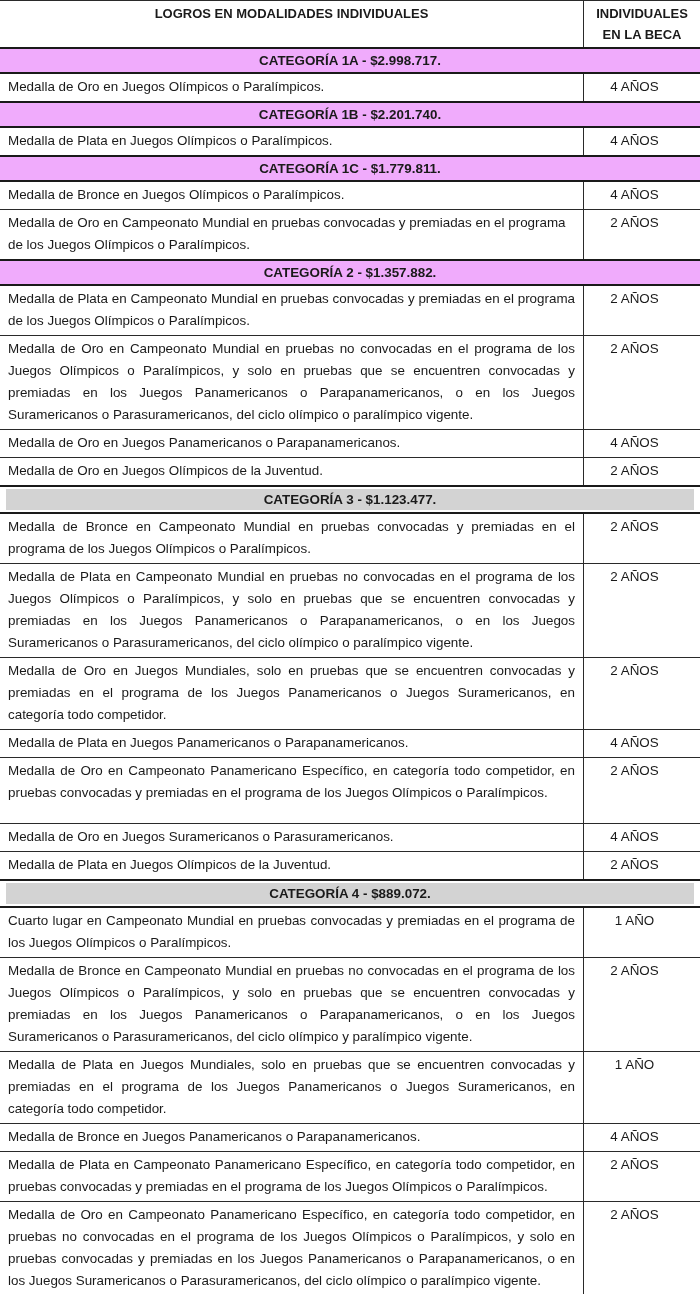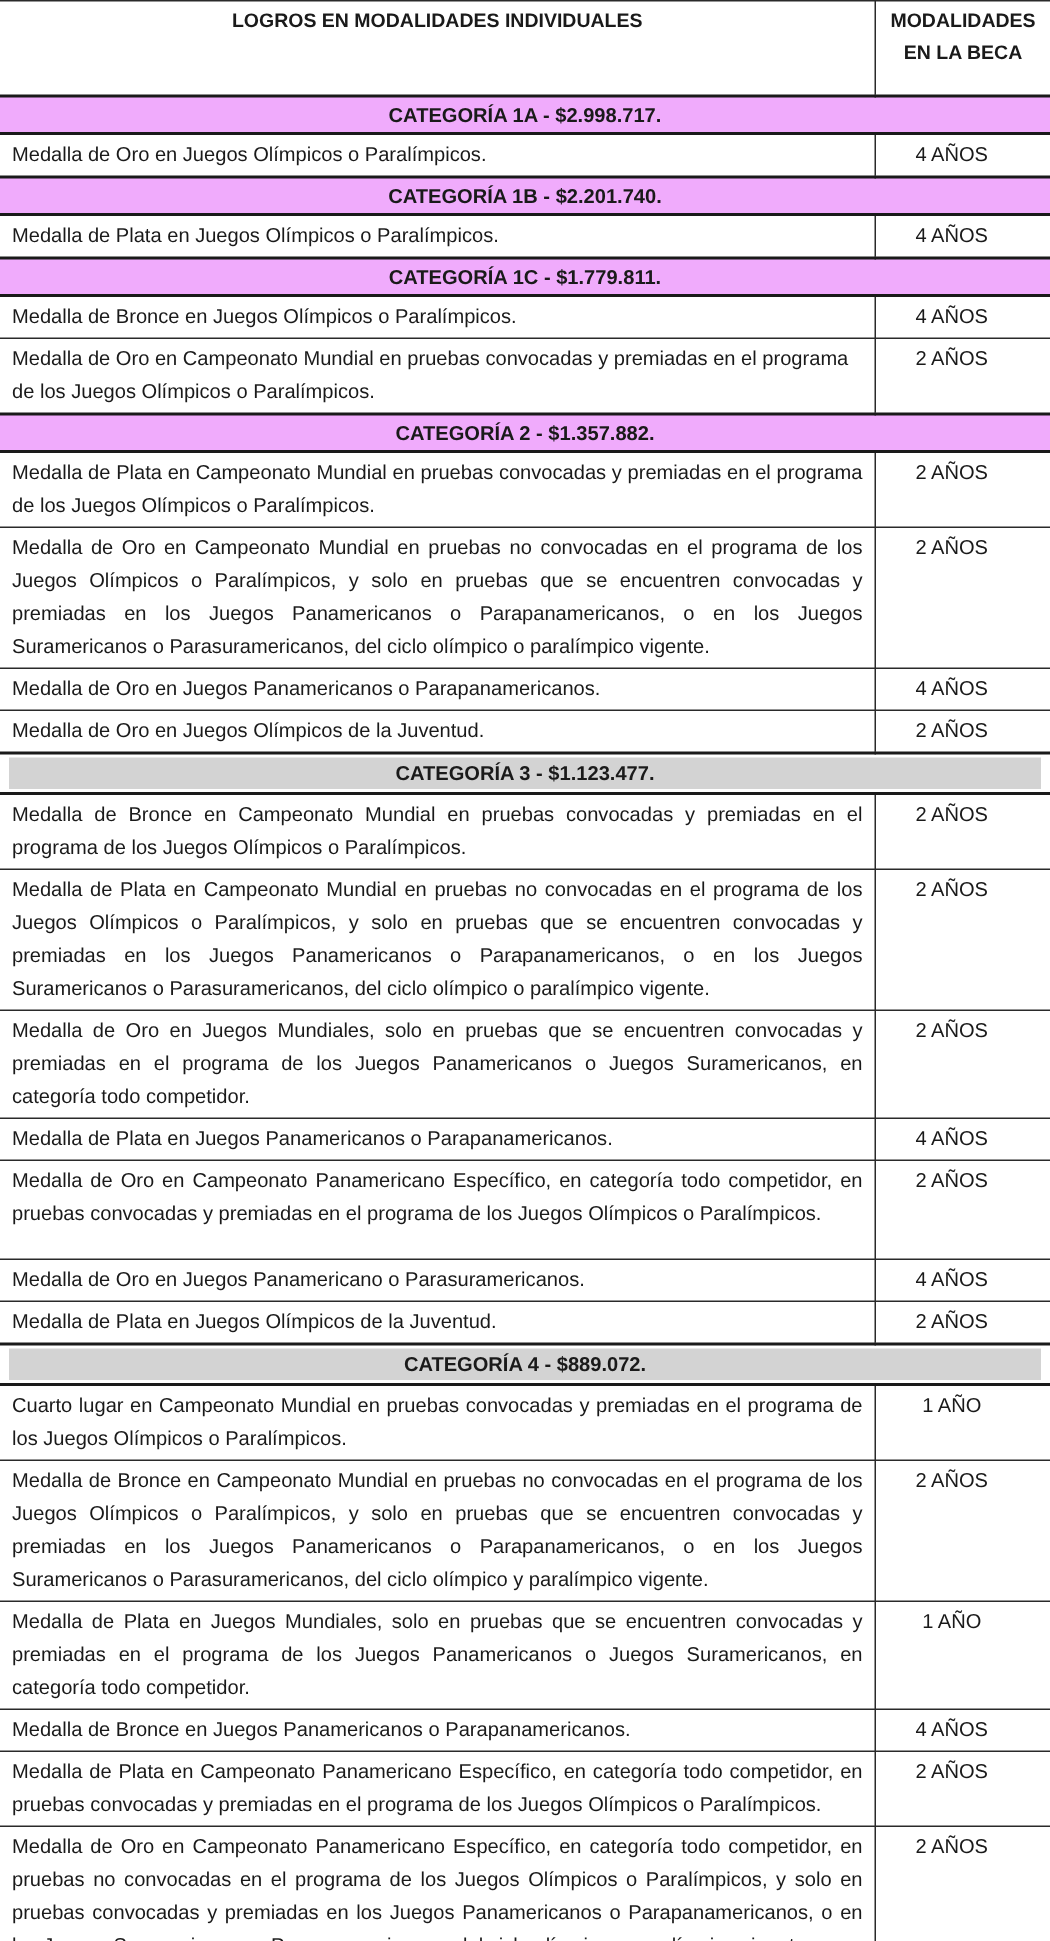--- a/index.html
+++ b/index.html
@@ -1,40 +1,40 @@
 <!DOCTYPE html>
 <html><head>
 <meta charset="utf-8">
 <style>
   html, body { margin: 0; padding: 0; background: #ffffff; }
   body { width: 700px; height: 1294px; overflow: hidden; font-family: "Liberation Sans", sans-serif; color: #1a1a1a; }
   table { border-collapse: collapse; width: 701px; table-layout: fixed; margin-left: -1px; }
   col.c1 { width: 584px; }
   col.c2 { width: 117px; }
   td, th { border: 1px solid #2a2a2a; padding: 2px 8px 3px 8px; font-size: 13.4px; line-height: 22px; vertical-align: top; }
-  th { font-weight: bold; text-align: center; font-size: 13px; line-height: 21px; padding-top: 2px; padding-bottom: 18px; }
+  th { font-weight: bold; text-align: center; font-size: 13px; line-height: 21px; padding-top: 2px; padding-bottom: 2px; }
   td.desc { text-align: justify; }
   td.years { text-align: center; padding-left: 2px; padding-right: 17px; }
   tr.cat td { background: #f0abfc; font-weight: bold; text-align: center; border-top: 2px solid #1a1a1a; border-bottom: 2px solid #1a1a1a; padding-top: 1px; padding-bottom: 1px; font-size: 13.4px; line-height: 21px; }
   tr.cat.inset td { background: #ffffff; padding: 2px 6px 2px 6px; }
   tr.cat.inset td span.band { display: block; background: #d3d3d3; margin-right: 0; }
 </style>
 </head>
 <body>
 
 <table>
   <colgroup>
       <col class="c1">
       <col class="c2">
     </colgroup>
   <thead>
     <tr>
       <th>LOGROS EN MODALIDADES INDIVIDUALES</th>
       <th>
-        <span>MODALIDADES</span><br>
+        <span>INDIVIDUALES</span><br>
         <span>EN LA BECA</span>
       </th>
     </tr>
   </thead>
   <tbody>
 
     <tr class="cat">
       <td colspan="2">CATEGORÍA 1A - $2.998.717.</td>
     </tr>
     <tr>
@@ -101,21 +101,21 @@
     </tr>
     <tr>
       <td class="desc">Medalla de Plata en Juegos Panamericanos o Parapanamericanos.</td>
       <td class="years">4 AÑOS</td>
     </tr>
     <tr style="height:66px">
       <td class="desc">Medalla de Oro en Campeonato Panamericano Específico, en categoría todo competidor, en pruebas convocadas y premiadas en el programa de los Juegos Olímpicos o Paralímpicos.</td>
       <td class="years">2 AÑOS</td>
     </tr>
     <tr>
-      <td class="desc">Medalla de Oro en Juegos Panamericano o Parasuramericanos.</td>
+      <td class="desc">Medalla de Oro en Juegos Suramericanos o Parasuramericanos.</td>
       <td class="years">4 AÑOS</td>
     </tr>
     <tr>
       <td class="desc">Medalla de Plata en Juegos Olímpicos de la Juventud.</td>
       <td class="years">2 AÑOS</td>
     </tr>
 
     <tr class="cat inset">
       <td colspan="2">
           <span class="band">CATEGORÍA 4 - $889.072.</span>

